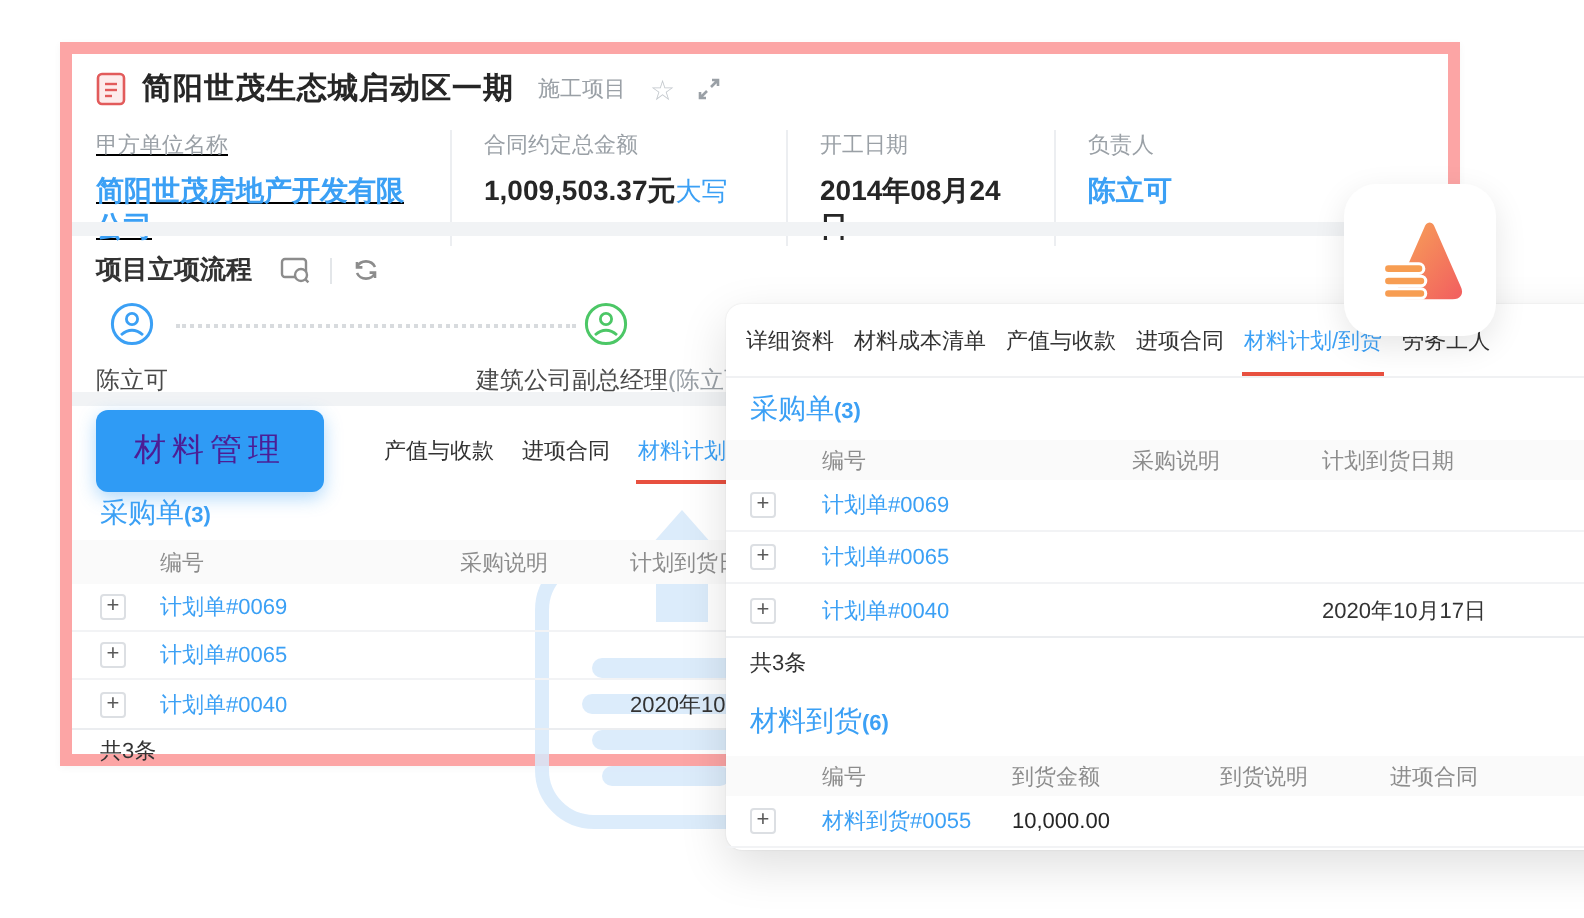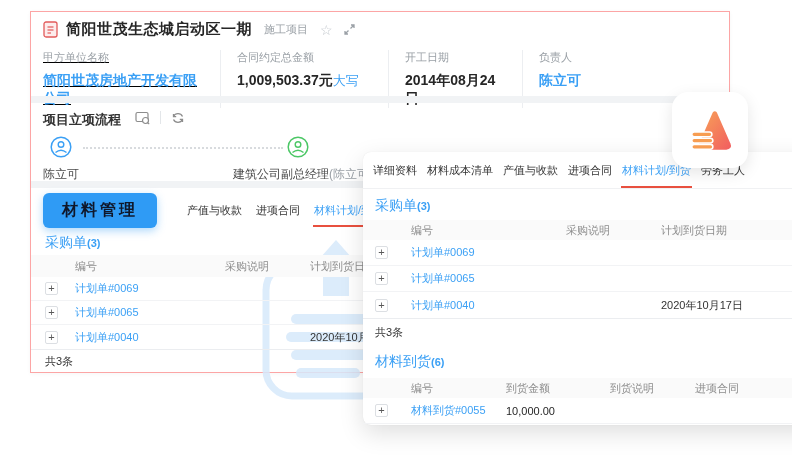--- a/index.html
+++ b/index.html
@@ -1,20 +1,20 @@
 <!DOCTYPE html>
 <html><head>
 <meta charset="utf-8">
 <style>
   * { margin:0; padding:0; box-sizing:border-box; }
   html,body { width:792px; height:459px; background:#fff; font-family:"Liberation Sans",sans-serif; position:relative; overflow:hidden; }
 
   
-  .back-card { position:absolute; left:30px; top:11px; width:700px; height:362px; background:#fff;
-               border:1px solid #fca5a5; box-shadow:0 1px 4px rgba(0,0,0,.04); }
+  .back-card { position:absolute; left:30px; top:21px; width:700px; height:362px; background:#fff;
+               border:6px solid #fca5a5; box-shadow:0 1px 4px rgba(0,0,0,.04); }
   .z2 { position:absolute; z-index:2; }
 
   .title-row { left:12px; top:8px; display:flex; align-items:center; }
   .doc-icon { width:15px; height:17px; margin-right:8px; }
   .page-title { font-size:15px; font-weight:bold; color:#262626; letter-spacing:.5px; }
   .title-badge { font-size:11px; color:#9aa0a6; margin-left:12px; }
   .star-icon { font-size:14px; color:#c3c8cd; margin-left:12px; cursor:pointer; }
   .expand-icon { margin-left:10px; cursor:pointer; }
 
   .fields-row { left:12px; top:38px; right:0; display:flex; }
@@ -22,37 +22,37 @@
   .fgroup:last-child { border-right:none; }
   .g1{width:178px;text-decoration:underline;} .g2{width:152px;} .g3{width:118px;} .g4{width:88px;}
   .flabel { font-size:11px; color:#9aa0a6; }
   .fvalue { margin-top:7px; font-size:14px; color:#262626; font-weight:bold; display:flex; align-items:baseline; min-height:16px; }
   .blue { color:#3ba0f5; }
   .caps-link { font-size:13px; color:#3ba0f5; font-weight:normal; cursor:pointer; }
 
   .divband { left:0; right:0; height:7px; background:#f1f3f5; }
   .band1 { top:84px; } .band2 { top:169px; }
 
-  .flow-title-row { left:12px; top:99px; display:flex; align-items:flex-start; }
+  .flow-title-row { left:12px; top:99px; display:flex; align-items:center; }
   .flow-title { font-size:13px; font-weight:bold; color:#333; margin-right:14px; }
   .mini-icon { color:#8c8c8c; cursor:pointer; display:inline-flex; }
   .vsep { width:1px; height:13px; background:#e3e6e9; margin:0 10px; }
 
   .flow-area { left:12px; top:124px; right:340px; height:44px; }
   .dotline { position:absolute; left:40px; top:11px; width:200px; border-top:2px dotted #d8dbde; }
   .flow-step { position:absolute; top:0; text-align:center; }
   .step-0 { left:0; }
   .step-1 { left:190px; width:130px; }
   .avatar { width:22px; height:22px; display:inline-block; }
   .step-name { margin-top:4px; font-size:12px; color:#4a4a4a; white-space:nowrap; }
   .step-sub { color:#9aa0a6; }
 
   .tabs-row-back { left:12px; top:180px; right:0; height:37px; display:flex; align-items:center; }
-  .mgmt-btn { width:114px; height:35px; background:#2f9bf5; border-radius:6px; color:#0f172a; font-size:16px;
-              font-weight:bold; letter-spacing:3px; display:flex; align-items:center; justify-content:center;
+  .mgmt-btn { width:114px; height:41px; background:#2f9bf5; border-radius:6px; color:#4c1d95; font-size:16px;
+              font-weight:normal; letter-spacing:3px; display:flex; align-items:center; justify-content:center;
               box-shadow:0 3px 9px rgba(47,155,245,.38); cursor:pointer; margin-right:16px; }
   .tab { position:relative; font-size:11px; color:#333; margin-left:14px; cursor:pointer; white-space:nowrap; }
   .tab.active { color:#3ba0f5; }
   .tab.active::after { content:""; position:absolute; left:-1px; right:-1px; bottom:-9px; height:2px; background:#e8503f; }
 
   .sec-title { font-size:14px; font-weight:normal; color:#3ba0f5; }
   .sec-count { font-size:11px; font-weight:bold; color:#3ba0f5; }
   .back-sec { left:14px; top:221px; }
 
   .grid-row { display:grid; align-items:center; padding:0 14px; }

